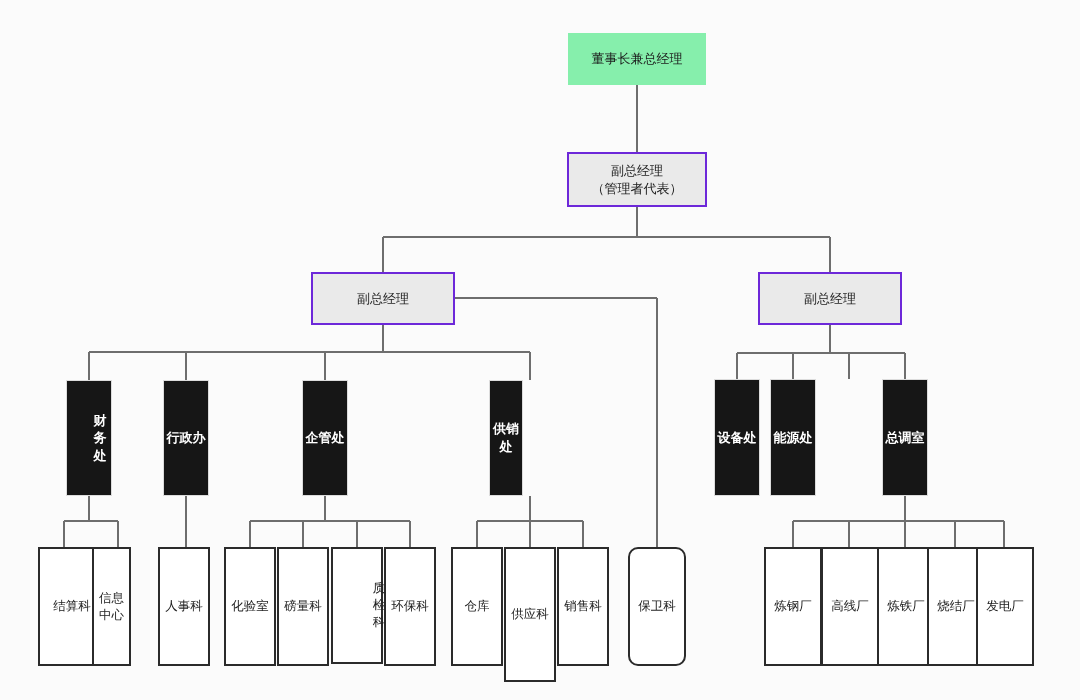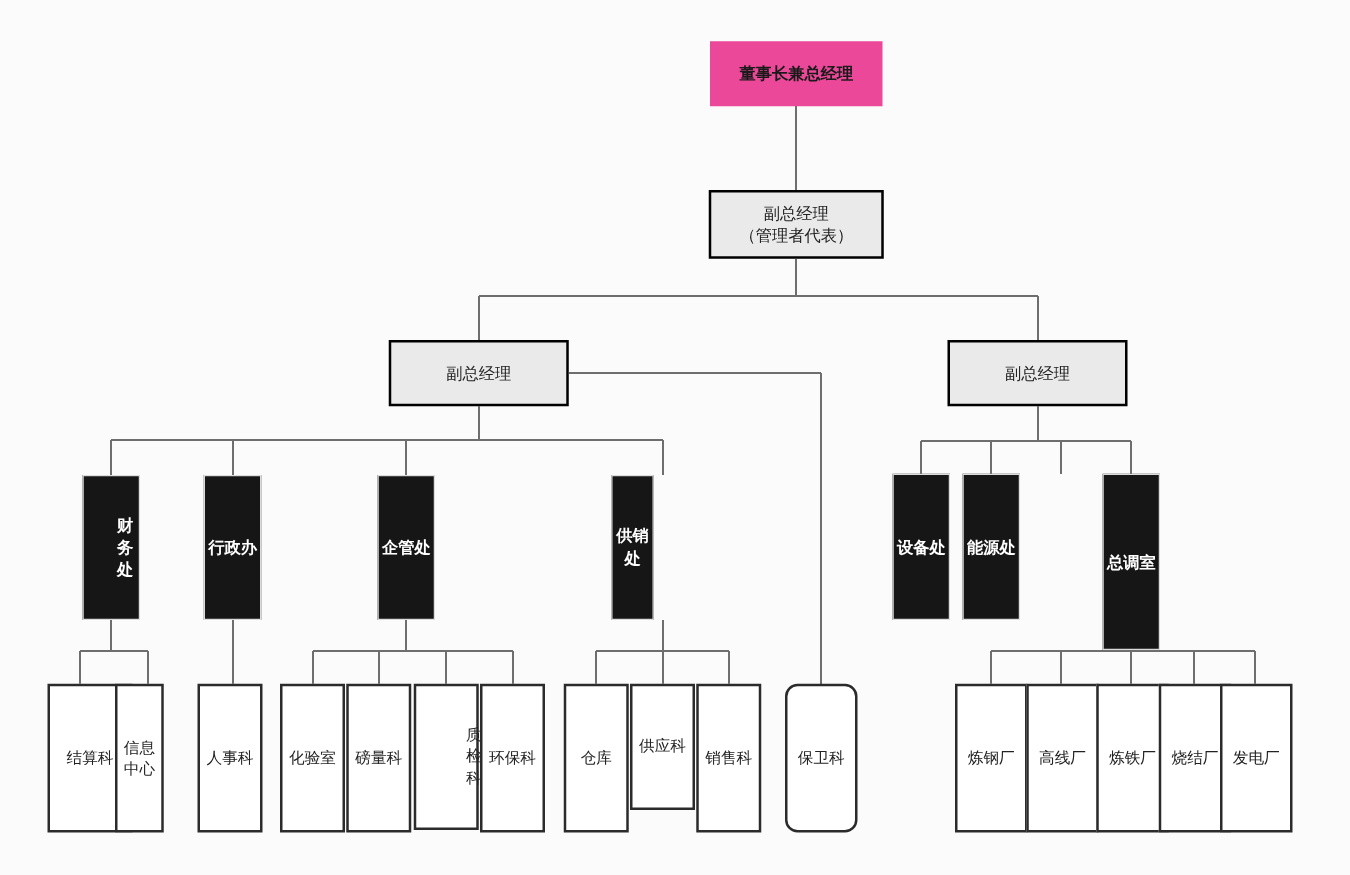--- a/index.html
+++ b/index.html
@@ -12,25 +12,25 @@
   #chart{position:relative;width:1080px;height:700px;}
   svg.lines{position:absolute;left:0;top:0;width:1080px;height:700px;}
   .node{
     position:absolute;
     box-sizing:border-box;
     display:flex;align-items:center;justify-content:center;
     text-align:center;
     line-height:1.35;
   }
   .n-root{
-    background:#ec4899;border:none;color:#1a1a1a;
-    font-size:13px;font-weight:700;
+    background:#86efac;border:none;color:#1a1a1a;
+    font-size:13px;font-weight:400;
   }
   .n-vp{
-    background:#eaeaea;border:2px solid #000000;color:#222;
+    background:#eaeaea;border:2px solid #6d28d9;color:#222;
     font-size:13px;font-weight:400;
   }
   .n-dept{
     background:#161616;border:1px solid #dcdcdc;color:#ffffff;
     font-size:13px;font-weight:bold;
   }
   .n-leaf{
     background:#ffffff;border:2px solid #2b2b2b;color:#222;
     font-size:12.5px;font-weight:400;
   }
@@ -126,21 +126,21 @@
   <div class="node n-dept" style="left:489px;top:380px;width:34px;height:116px;">
     <span>供销处</span>
   </div>
 
   <div class="node n-dept" style="left:714px;top:379px;width:46px;height:117px;">
     <span>设备处</span>
   </div>
   <div class="node n-dept" style="left:770px;top:379px;width:46px;height:117px;">
     <span>能源处</span>
   </div>
-  <div class="node n-dept" style="left:882px;top:379px;width:46px;height:141px;">
+  <div class="node n-dept" style="left:882px;top:379px;width:46px;height:117px;">
     <span>总调室</span>
   </div>
 
   <div class="node n-leaf" style="left:38px;top:547px;width:68px;height:119px;">
     <span>结算科</span>
   </div>
   <div class="node n-leaf" style="left:92px;top:547px;width:39px;height:119px;">
     <span>信息中心</span>
   </div>
 
@@ -157,21 +157,21 @@
   <div class="node n-leaf" style="left:331px;top:547px;width:52px;height:117px;padding-left:44px;">
     <span>质检科</span>
   </div>
   <div class="node n-leaf" style="left:384px;top:547px;width:52px;height:119px;">
     <span>环保科</span>
   </div>
 
   <div class="node n-leaf" style="left:451px;top:547px;width:52px;height:119px;">
     <span>仓库</span>
   </div>
-  <div class="node n-leaf" style="left:504px;top:547px;width:52px;height:101px;">
+  <div class="node n-leaf" style="left:504px;top:547px;width:52px;height:135px;">
     <span>供应科</span>
   </div>
   <div class="node n-leaf" style="left:557px;top:547px;width:52px;height:119px;">
     <span>销售科</span>
   </div>
 
   <div class="node n-leaf" style="left:628px;top:547px;width:58px;height:119px;border-radius:10px;">
     <span>保卫科</span>
   </div>
 

